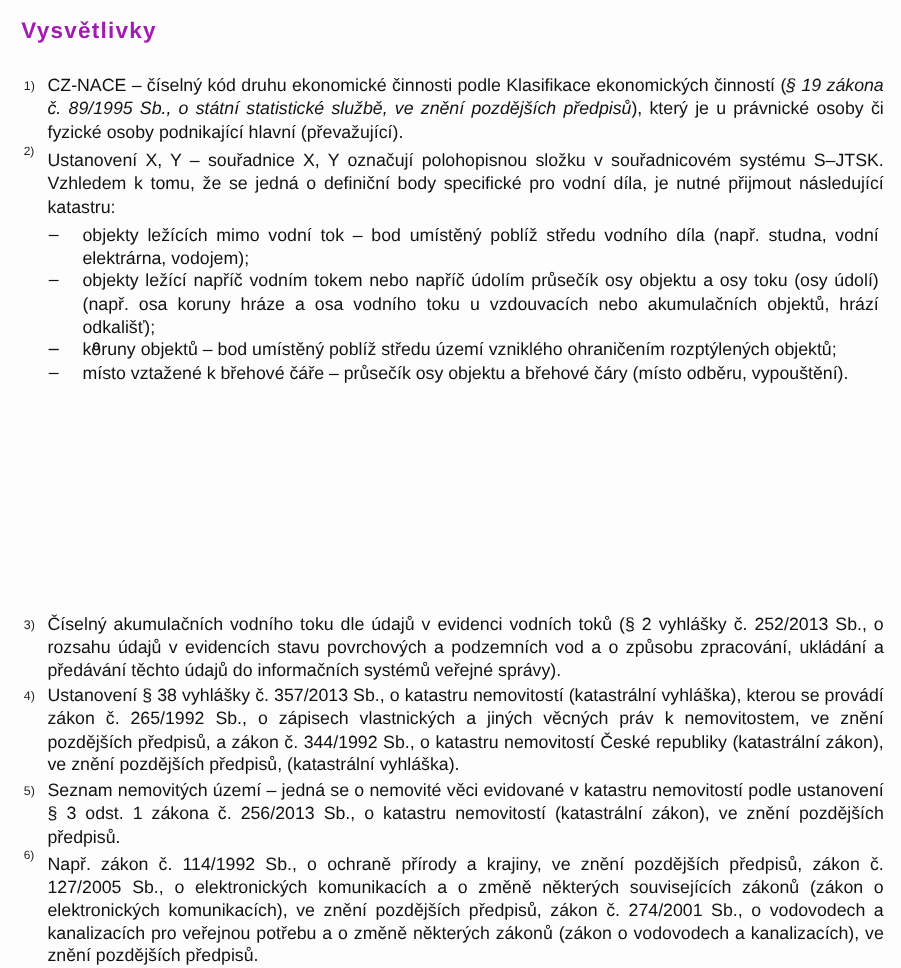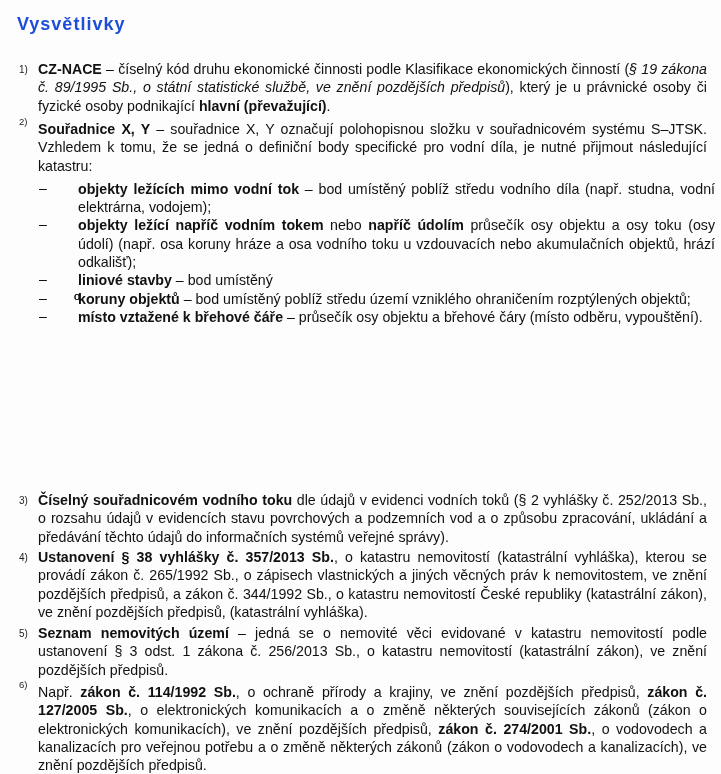--- a/index.html
+++ b/index.html
@@ -3,71 +3,70 @@
 <meta charset="utf-8">
 <style>
   html, body { margin: 0; padding: 0; background: #ffffff; }
   body {
     width: 721px; height: 774px; overflow: hidden; position: relative;
     font-family: "Liberation Sans", sans-serif; color: #111; font-size: 14.2px;
     background: #fdfdfd;
   }
   .title {
     position: absolute; left: 17px; top: 14px; font-size: 18px; font-weight: bold;
-    letter-spacing: 1px; color: #1d4ed8; margin: 0;
+    letter-spacing: 1px; color: #a21caf; margin: 0;
   }
   .note { position: absolute; left: 0; width: 721px; }
   .num {
     position: absolute; left: 19px; font-size: 10px; color: #222;
   }
   .num.sup { top: -4px; font-size: 9.5px; }
   .num.mid { top: 4px; }
   .body-text {
     margin-left: 38px; width: 669px; line-height: 18.3px; text-align: justify;
   }
-  b { font-weight: bold; }
+  b { font-weight: normal; }
   i { font-style: italic; }
   .dash-item { position: relative; margin-left: 0; }
   .dash {
     position: absolute; left: -2px; top: 0; width: 14px; text-align: center;
   }
-  .dash-text { margin-left: 40px; width: 637px; text-align: justify; line-height: 18.3px; }
+  .dash-text { margin-left: 28px; width: 637px; text-align: justify; line-height: 18.3px; }
   .sub-item { position: relative; }
   .circ { position: absolute; left: 36px; top: 0; font-size: 11px; }
   .sub-text { margin-left: 61px; width: 608px; text-align: justify; line-height: 18.3px; }
 </style>
 </head>
 <body>
 
 <h1 class="title">Vysvětlivky</h1>
 
 <div class="note" style="top:60px;">
   <span class="num mid">1)</span>
   <div class="body-text">
     <b>CZ-NACE</b><span> – </span><span>číselný kód druhu ekonomické činnosti podle Klasifikace ekonomických činností (</span><i>§ 19 zákona č. 89/1995 Sb., o státní statistické službě, ve znění pozdějších předpisů</i><span>), který je u právnické osoby či fyzické osoby podnikající </span><b>hlavní (převažující)</b><span>.</span>
   </div>
 </div>
 
 <div class="note" style="top:120px;">
   <span class="num sup">2)</span>
   <div class="body-text">
-    <b>Souřadnice X, Y</b><span> – </span><span>souřadnice X, Y označují polohopisnou složku v souřadnicovém systému S–JTSK. Vzhledem k tomu, že se jedná o definiční body specifické pro vodní díla, je nutné přijmout následující katastru:</span>
+    <b>Ustanovení X, Y</b><span> – </span><span>souřadnice X, Y označují polohopisnou složku v souřadnicovém systému S–JTSK. Vzhledem k tomu, že se jedná o definiční body specifické pro vodní díla, je nutné přijmout následující katastru:</span>
   </div>
   <div style="margin-left:38px; margin-top:5px;">
     <div class="dash-item">
       <span class="dash">–</span>
       <div class="dash-text"><b>objekty ležících mimo vodní tok</b><span> – </span><span>bod umístěný poblíž středu vodního díla (např. studna, vodní elektrárna, vodojem);</span></div>
     </div>
     <div class="dash-item">
       <span class="dash">–</span>
       <div class="dash-text"><b>objekty ležící napříč vodním tokem</b><span> nebo </span><b>napříč údolím</b><span> průsečík osy objektu a osy toku (osy údolí) (např. osa koruny hráze a osa vodního toku u vzdouvacích nebo akumulačních objektů, hrází odkališť);</span></div>
     </div>
     <div class="dash-item">
       <span class="dash">–</span>
-      <div class="dash-text"><b>liniové stavby</b><span> – </span><span>bod umístěný</span></div>
       <div class="sub-item">
         <span class="circ">o</span>
       </div>
       <div class="sub-item">
         <span class="circ">o</span>
       </div>
     </div>
     <div class="dash-item">
       <span class="dash">–</span>
       <div class="dash-text"><b>koruny objektů</b><span> – </span><span>bod umístěný poblíž středu území vzniklého ohraničením rozptýlených objektů;</span></div>
@@ -75,21 +74,21 @@
     <div class="dash-item">
       <span class="dash">–</span>
       <div class="dash-text"><b>místo vztažené k břehové čáře</b><span> – </span><span>průsečík osy objektu a břehové čáry (místo odběru, vypouštění).</span></div>
     </div>
   </div>
 </div>
 
 <div class="note" style="top:491px;">
   <span class="num mid">3)</span>
   <div class="body-text">
-    <b>Číselný souřadnicovém vodního toku</b><span> dle údajů v evidenci vodních toků (§ 2 vyhlášky č. 252/2013 Sb., o rozsahu údajů v evidencích stavu povrchových a podzemních vod a o způsobu zpracování, ukládání a předávání těchto údajů do informačních systémů veřejné správy).</span>
+    <b>Číselný akumulačních vodního toku</b><span> dle údajů v evidenci vodních toků (§ 2 vyhlášky č. 252/2013 Sb., o rozsahu údajů v evidencích stavu povrchových a podzemních vod a o způsobu zpracování, ukládání a předávání těchto údajů do informačních systémů veřejné správy).</span>
   </div>
 </div>
 
 <div class="note" style="top:548px;">
   <span class="num mid">4)</span>
   <div class="body-text">
     <b>Ustanovení § 38 vyhlášky č. 357/2013 Sb.</b><span>, o katastru nemovitostí (katastrální vyhláška), kterou se provádí zákon č. 265/1992 Sb., o zápisech vlastnických a jiných věcných práv k nemovitostem, ve znění pozdějších předpisů, a zákon č. 344/1992 Sb., o katastru nemovitostí České republiky (katastrální zákon), ve znění pozdějších předpisů, (katastrální vyhláška).</span>
   </div>
 </div>
 

